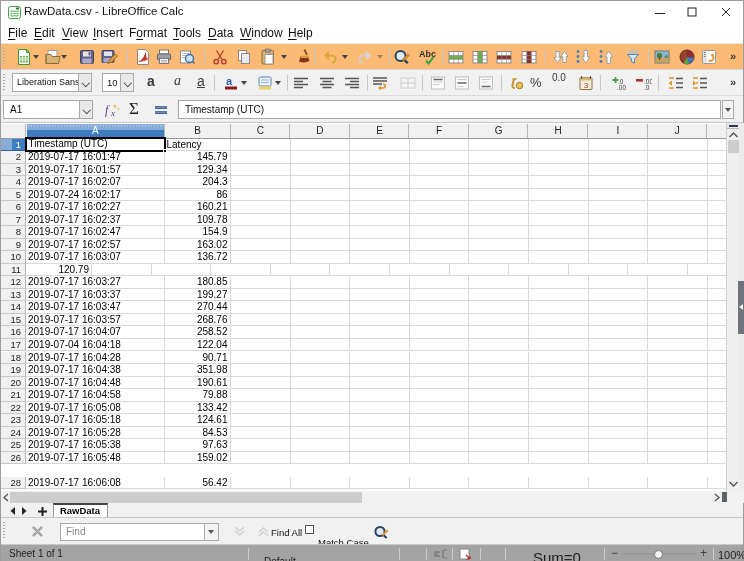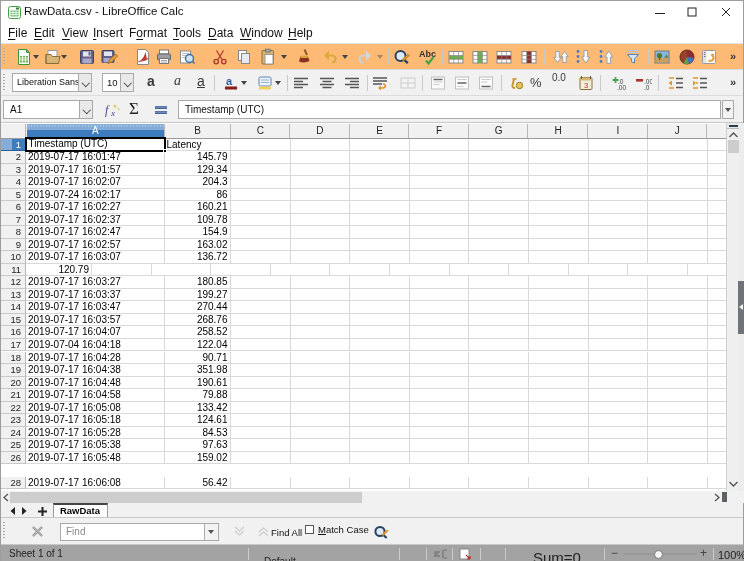--- a/index.html
+++ b/index.html
@@ -671,21 +671,21 @@
         </span>
       </div>
 <svg class="abs" style="left:232px;top:8px" width="13" height="11" viewBox="0 0 13 11">
         <path d="M2 1l4.5 4L11 1M2 5l4.5 4L11 5" fill="none" stroke="#ccd2cc" stroke-width="1.4"></path>
       </svg>
 <svg class="abs" style="left:256px;top:8px" width="13" height="11" viewBox="0 0 13 11">
         <path d="M2 6l4.5-4L11 6M2 10l4.5-4L11 10" fill="none" stroke="#ccd2cc" stroke-width="1.4"></path>
       </svg>
 <div class="abs" style="left:270px;top:8.5px;font-size:9.5px;color:#111">Find All</div>
 <div class="abs" style="left:304px;top:7px;width:9px;height:9px;background:#fff;border:1px solid #555"></div>
-<div class="abs" style="left:317px;top:6px;font-size:9.5px;color:#111"><u>M</u>atch Case</div>
+<div class="abs" style="left:317px;top:19px;font-size:9.5px;color:#111"><u>M</u>atch Case</div>
 <svg class="abs" style="left:372px;top:6px" width="17" height="17" viewBox="0 0 17 17">
         <circle cx="7" cy="7.5" r="4.6" fill="#ddeaf7" stroke="#27415f" stroke-width="2"></circle>
         <path d="M10.4 11l3.2 3" stroke="#27415f" stroke-width="2.2"></path>
         <path d="M8.5 10.5L14 5.5l1.5 1.5-5.5 5z" fill="#e0952e"></path>
       </svg>
 </div>
 
 <div class="statusbar">
 <div class="abs" style="left:8px;top:3px">Sheet 1 of 1</div>
 <div class="ssep" style="left:247px"></div>

